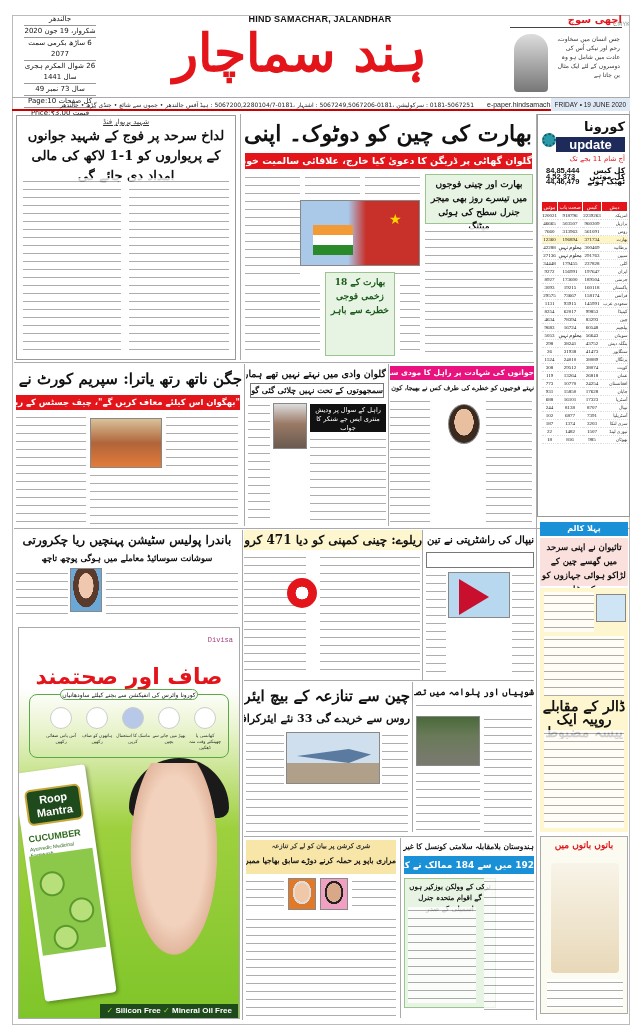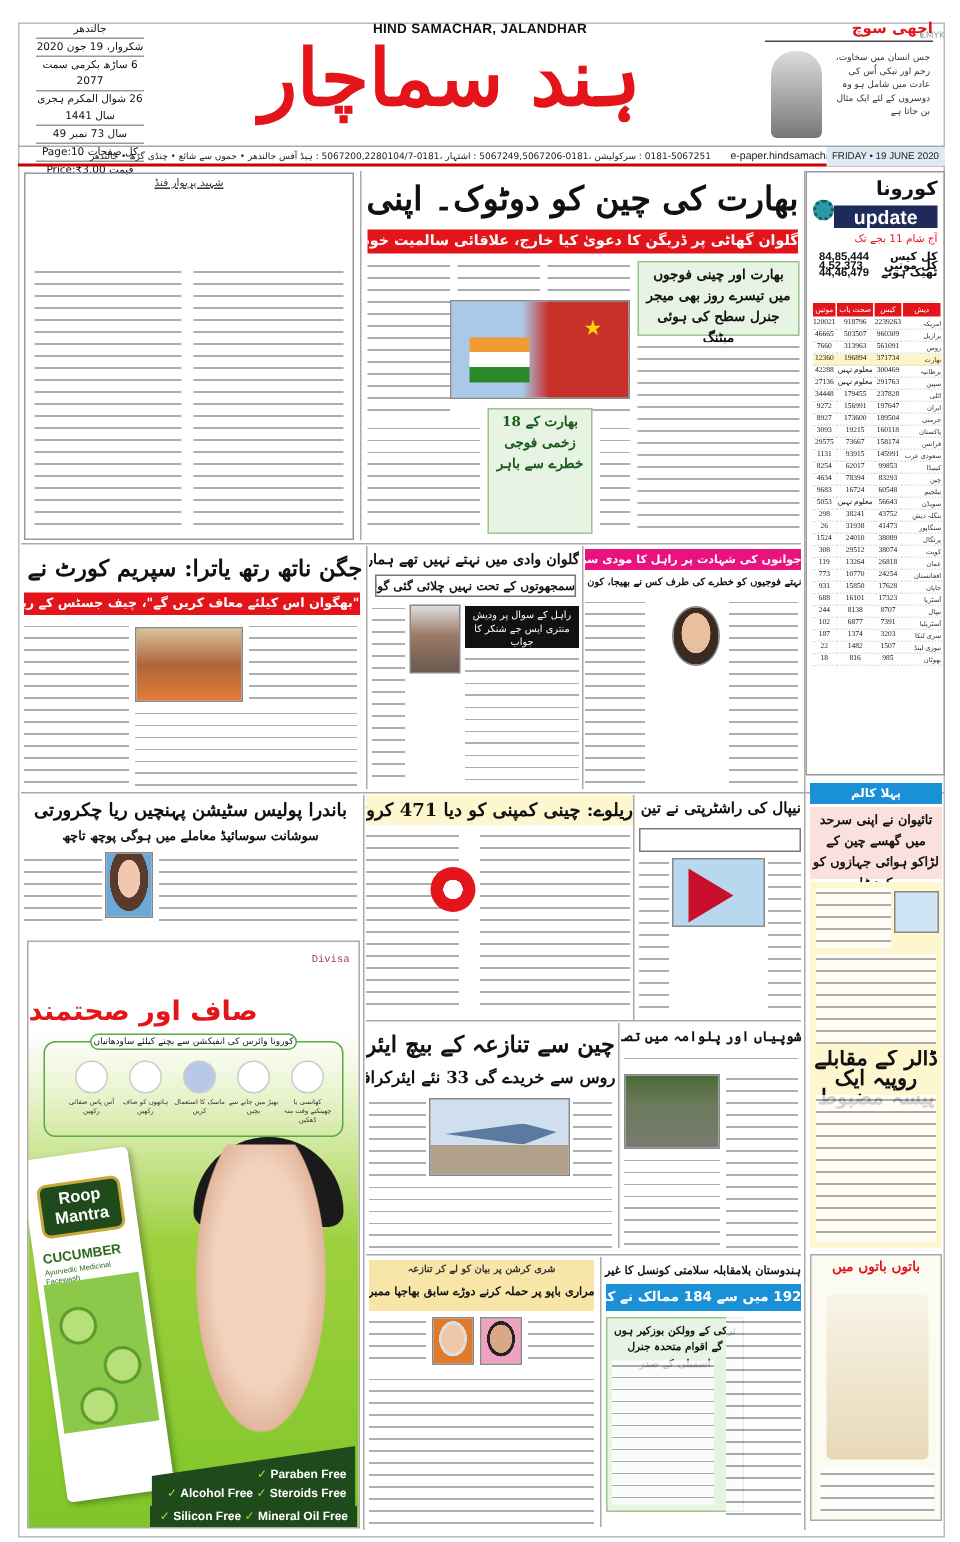--- a/index.html
+++ b/index.html
@@ -44,21 +44,21 @@
 .ctable tr.hi td{background:#fdf5c6}
 .ctable td.s{direction:rtl;text-align:right;font-size:4.5px;color:#333}
 .helpline{position:absolute;left:3px;right:3px;top:332px;height:68px;text-align:center}
 .helpline .h1{font-size:10px;font-weight:bold;direction:rtl}
 .helpline .h2{font-size:6px;direction:rtl}
 .helpline .ph{font-size:10px;font-weight:bold;font-family:"Liberation Sans",sans-serif}
 .helpline .h3{font-size:4.5px;color:#555;direction:rtl;line-height:6px}
 
 .ad{left:18px;top:627px;width:222px;height:392px;border:1px solid #aaa;overflow:hidden;background:linear-gradient(#fff 0,#fff 60px,#eaf4d0 100px,#9ed03e 200px,#7fc52a 100%)}
 .ad .t1{position:absolute;left:0;right:0;top:10px;text-align:center;font-size:18px;font-weight:bold;direction:rtl}
-.ad .t2{position:absolute;left:0;right:0;top:36px;text-align:left;font-size:18px;font-weight:bold;color:#e3151a;direction:rtl}
+.ad .t2{position:absolute;left:0;right:0;top:36px;text-align:center;font-size:22px;font-weight:bold;color:#e3151a;direction:rtl}
 .ad .brand{position:absolute;right:6px;top:8px;font-size:7px;color:#a3417c;font-family:Liberation Mono, monospace}
 .ad .tips{position:absolute;left:10px;right:10px;top:66px;height:64px;border:1px solid #5aa84a;border-radius:8px}
 .ad .tipsh{position:absolute;left:30px;right:30px;top:-6px;background:#fff;border:1px solid #5aa84a;border-radius:6px;font-size:6px;text-align:center;direction:rtl;height:11px;line-height:10px}
 .ad .tip{position:absolute;top:12px;width:22px;height:22px;border-radius:50%;background:#fff;border:1px solid #ccc}
 .ad .tiplbl{position:absolute;top:38px;width:34px;font-size:4.5px;line-height:6px;text-align:center;direction:rtl;color:#333}
 .ad .tube{position:absolute;left:10px;top:140px;width:72px;height:230px;background:#fff;border-radius:4px;transform:rotate(-8deg);box-shadow:2px 2px 4px rgba(0,0,0,.3)}
 .ad .tube .lbl{position:absolute;left:8px;top:18px;width:56px;height:36px;background:#1f4a1c;border:2px solid #c8a83a;border-radius:6px;color:#fff;font-family:"Liberation Sans",sans-serif;font-weight:bold;font-size:11px;text-align:center;line-height:13px;padding-top:3px}
 .ad .tube .cu{position:absolute;left:6px;top:62px;font-size:9px;font-weight:bold;color:#2d6a1e;font-family:"Liberation Sans",sans-serif}
 .ad .tube .sub{position:absolute;left:6px;top:74px;font-size:5px;color:#2d6a1e;font-family:"Liberation Sans",sans-serif}
 .ad .tube .slices{position:absolute;left:4px;top:84px;width:64px;height:100px;background:radial-gradient(circle at 30% 30%,#b8e07a 0 10px,#5a9a2a 11px 12px,transparent 13px),radial-gradient(circle at 70% 60%,#b8e07a 0 10px,#5a9a2a 11px 12px,transparent 13px),radial-gradient(circle at 40% 85%,#b8e07a 0 10px,#5a9a2a 11px 12px,transparent 13px),#8cc84a}
@@ -97,20 +97,21 @@
 </div>
 
 <div class="abs infobar">
   <div class="contacts rtl">0181-5067251 : سرکولیشن ،0181-5067249,5067206 : اشتہار ،0181-5067200,2280104/7 : ہیڈ آفس جالندھر • جموں سے شائع • چنڈی گڑھ • جالندھر</div>
   <div class="url">e-paper.hindsamachar.in</div>
   <div class="date">FRIDAY • 19 JUNE 2020</div>
 </div>
 
 <div class="box" style="left:16px;top:115px;width:220px;height:245px">
   <div class="rtl" style="text-align:center;font-size:7px;color:#333;margin-top:2px;text-decoration:underline">شہید پریوار فنڈ</div>
+  <div class="hl" style="font-size:13px;line-height:20px;white-space:normal;padding:0 6px">لداخ سرحد پر فوج کے شہید جوانوں کے پریواروں کو 1-1 لاکھ کی مالی امداد دی جائے گی</div>
   <div class="lines abs" style="left:6px;top:62px;width:98px;height:176px"></div>
   <div class="lines abs" style="left:112px;top:62px;width:100px;height:176px"></div>
 </div>
 
 <div class="abs hl" style="left:242px;top:116px;width:290px;height:34px;font-size:22px;line-height:34px">بھارت کی چین کو دوٹوک۔ اپنی حد میں رکھیں سرگرمیاں</div>
 <div class="abs redbar" style="left:245px;top:153px;width:287px;height:16px;line-height:16px;font-size:9.5px">گلوان گھاٹی پر ڈریگن کا دعویٰ کیا خارج، علاقائی سالمیت خود مختاری پر کوئی سمجھوتہ نہیں</div>
 <div class="abs lines" style="left:245px;top:174px;width:55px;height:102px"></div>
 <div class="abs lines" style="left:305px;top:174px;width:55px;height:20px"></div>
 <div class="abs lines" style="left:365px;top:174px;width:55px;height:102px"></div>
 <div class="photo" style="left:300px;top:200px;width:120px;height:66px;background:linear-gradient(90deg,#aac8e8 0,#aac8e8 40%,#c8302a 55%,#c8302a 100%)">
@@ -456,20 +457,16 @@
     <div class="tiplbl" style="left:14px">آس پاس صفائی رکھیں</div>
   </div>
   <div class="hair"></div>
   <div class="face"></div>
   <div class="tube">
     <div class="lbl">Roop Mantra</div>
     <div class="cu">CUCUMBER</div>
     <div class="sub">Ayurvedic Medicinal Facewash</div>
     <div class="slices"></div>
   </div>
-  <div class="feat">
-    <div class="row" style="margin-top:8px"><span>✓</span> <b>Paraben Free</b></div>
-    <div class="row"><span>✓</span> <b>Alcohol Free</b> <span>✓</span> <b>Steroids Free</b></div>
-  </div>
 </div>
 <div class="abs" style="left:100px;top:1004px;width:138px;height:14px;background:#1f4a1c;color:#fff;font-family:'Liberation Sans',sans-serif;font-size:8px;line-height:14px;text-align:right;padding-right:6px;white-space:nowrap">
   <span style="color:#9bd645">✓</span> <b>Silicon Free</b> <span style="color:#9bd645">✓</span> <b>Mineral Oil Free</b>
 </div>
 
 </body></html>

